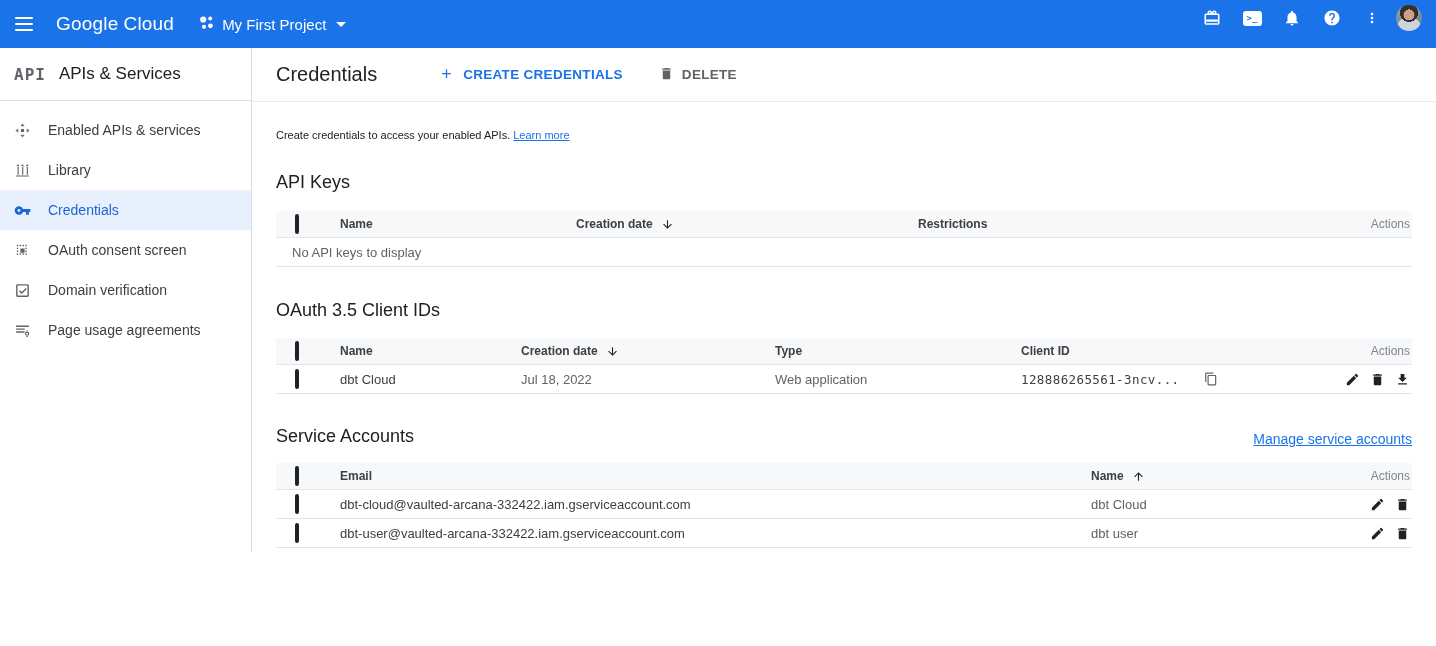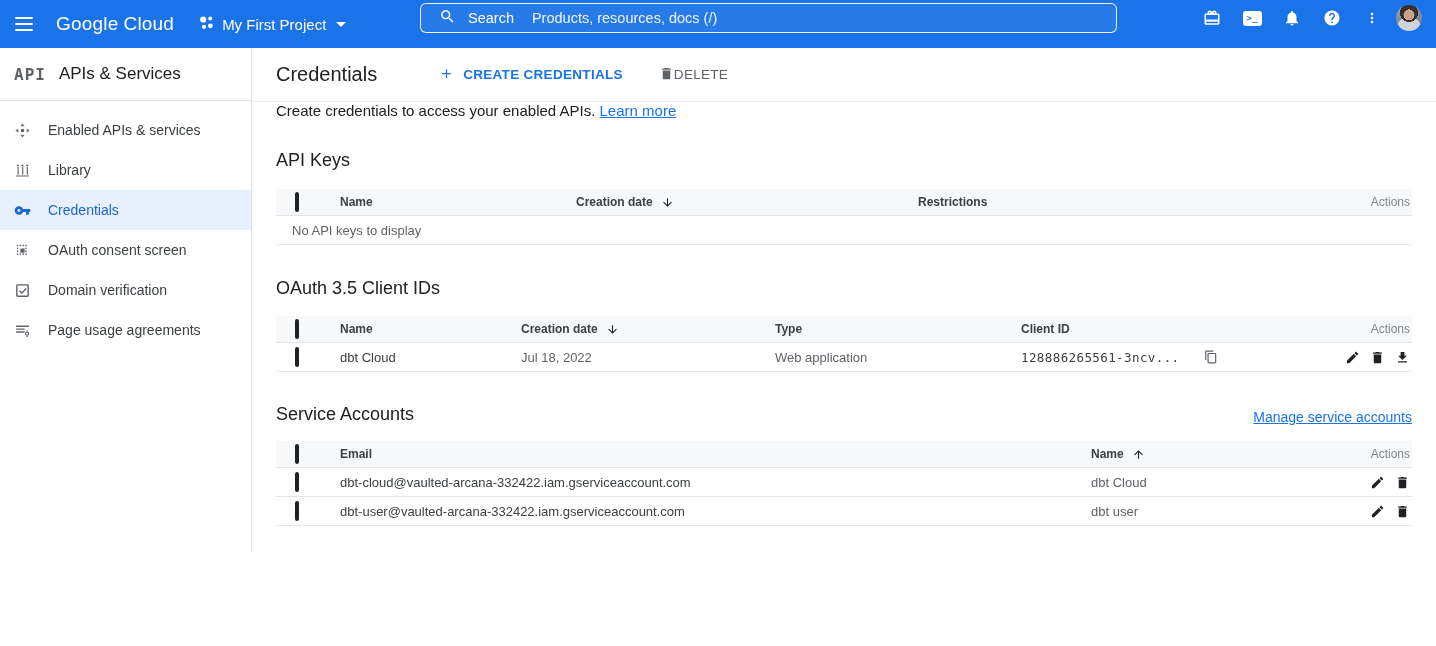--- a/index.html
+++ b/index.html
@@ -109,28 +109,28 @@
     padding-left: 24px; border-bottom: 1px solid #e8eaed;
   }
   .page-title { font-size: 20px; color: #202124; }
   .btn-create {
     display: flex; align-items: center; gap: 9px;
     margin-left: 62px; cursor: pointer;
     color: #1a73e8; font-size: 13.5px; font-weight: 700; letter-spacing: 0.3px;
   }
   .btn-create svg { fill: #1a73e8; }
   .btn-delete {
-    display: flex; align-items: center; gap: 0;
+    display: flex; align-items: center; gap: 8px;
     margin-left: 36px; cursor: pointer;
-    color: #5f6368; font-size: 13.5px; font-weight: 400; letter-spacing: 0.3px; justify-content: flex-end;
+    color: #5f6368; font-size: 13.5px; font-weight: 700; letter-spacing: 0.3px; justify-content: flex-end;
   }
   .btn-delete svg { fill: #5f6368; }
 
   .main-body { padding: 0 24px; overflow: hidden; }
-  .intro { font-size: 15px; color: #202124; }
+  .intro { margin-top: 27px; font-size: 11px; color: #202124; }
   .link { color: #1a73e8; text-decoration: underline; cursor: pointer; }
 
   .section-title { font-size: 18px; font-weight: 400; color: #202124; }
   .sec-apikeys .section-title { margin-top: 31px; margin-bottom: 18px; }
   .sec-row { display: flex; align-items: flex-end; justify-content: space-between; }
   .sec-oauth .section-title { margin-top: 33px; margin-bottom: 17px; }
   .sec-sa .sec-row { margin-top: 32px; margin-bottom: 16px; }
   .manage-link { font-size: 14px; }
 
   
@@ -177,29 +177,20 @@
       <svg width="17" height="17" viewBox="0 0 17 17">
           <circle cx="5.2" cy="5.5" r="3.1" fill="#fff"></circle>
           <circle cx="12.2" cy="4.6" r="2" fill="#fff"></circle>
           <circle cx="6" cy="12.8" r="2.1" fill="#fff"></circle>
           <circle cx="12.4" cy="11.8" r="2.4" fill="#fff"></circle>
         </svg>
     </span>
     <span class="pname">My First Project</span>
     <span class="caret-down"></span>
   </div>
-  <div class="searchbar">
-    <span>
-      <svg width="17" height="17" viewBox="0 0 24 24" fill="#fff">
-          <path d="M15.5 14h-.79l-.28-.27C15.41 12.59 16 11.11 16 9.5 16 5.91 13.09 3 9.5 3S3 5.91 3 9.5 5.91 16 9.5 16c1.61 0 3.09-.59 4.23-1.57l.27.28v.79l5 4.99L20.49 19l-4.99-5zm-6 0C7.01 14 5 11.99 5 9.5S7.01 5 9.5 5 14 7.01 14 9.5 11.99 14 9.5 14z"></path>
-        </svg>
-    </span>
-    <span class="s-label">Search</span>
-    <span class="s-placeholder">Products, resources, docs (/)</span>
-  </div>
   <div class="topbar-right">
     <div class="tb-iconbtn">
       <svg width="18" height="18" viewBox="0 0 24 24">
           <path d="M20 6h-2.18c.11-.31.18-.65.18-1 0-1.66-1.34-3-3-3-1.05 0-1.96.54-2.5 1.35l-.5.67-.5-.68C10.96 2.54 10.05 2 9 2 7.34 2 6 3.34 6 5c0 .35.07.69.18 1H4c-1.11 0-1.99.89-1.99 2L2 19c0 1.11.89 2 2 2h16c1.11 0 2-.89 2-2V8c0-1.11-.89-2-2-2zm-5-2c.55 0 1 .45 1 1s-.45 1-1 1-1-.45-1-1 .45-1 1-1zM9 4c.55 0 1 .45 1 1s-.45 1-1 1-1-.45-1-1 .45-1 1-1zm11 15H4v-2h16v2zm0-5H4V8h16v6z"></path>
         </svg>
     </div>
     <div class="tb-iconbtn">
       <div class="shell-box">&gt;_</div>
     </div>
     <div class="tb-iconbtn">

